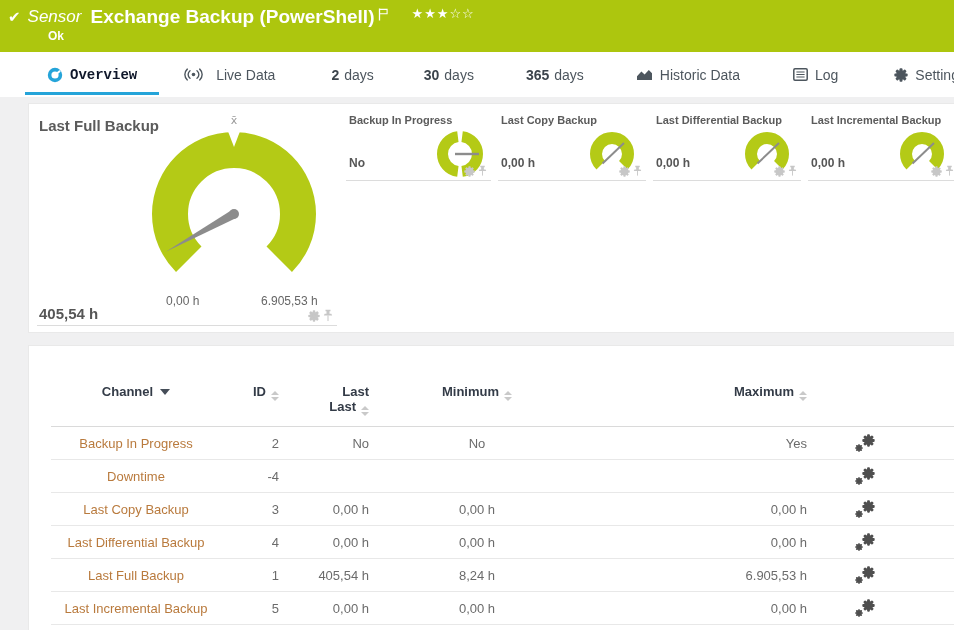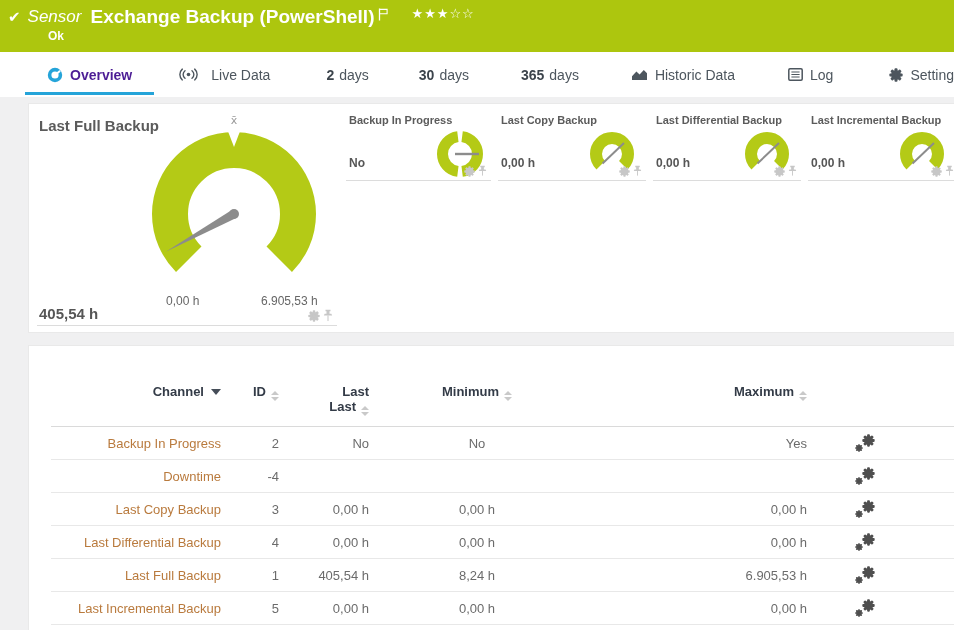--- a/index.html
+++ b/index.html
@@ -14,21 +14,21 @@
   .hdr-kind { font-style:italic; font-size:17px; line-height:22px; margin-right:9px; }
   .hdr-title { font-weight:bold; font-size:19px; line-height:22px;text-align:center; }
   .hdr-flag { margin:1px 0 0 4px; }
   .hdr-stars { font-size:13px; line-height:16px; margin-left:22px; letter-spacing:1px; }
   .hdr-status { position:absolute; left:48px; top:29px; font-size:12px; font-weight:bold; }
 
   
   .tabs { position:absolute; left:0; top:52px; width:100%; height:45px; background:#fff; display:flex; align-items:center; padding-left:25px; }
   .tab { position:relative; display:flex; align-items:center; height:100%; font-size:14px; color:#4d565e; cursor:pointer; white-space:nowrap; }
   .tab .ticon { margin-right:7px; display:flex; }
-  .tab.active { font-weight:bold; color:#4c1d95; padding:0 22px; }
+  .tab.active { font-weight:bold; color:#0f172a; padding:0 22px;font-family:Liberation Mono, monospace; }
   .tab.active::after { content:""; position:absolute; left:0; right:0; bottom:2px; height:3px; background:#25a4d9; }
   .tab .num { font-weight:bold; color:#3c444c; margin-right:5px; }
   .t2 { margin-left:25px;gap:6px; } .t3 { margin-left:56px; } .t4 { margin-left:50px; }
   .t5 { margin-left:52px; } .t6 { margin-left:52px; } .t7 { margin-left:53px; } .t8 { margin-left:56px; }
 
   
   .card { position:absolute; left:28px; background:#fff; border:1px solid #e9e9e9; border-right:none; }
   .card-gauges { top:103px; width:930px; height:230px; }
   .card-table  { top:345px; width:930px; height:300px; }
 
@@ -46,21 +46,21 @@
   .s-title { position:absolute; left:3px; top:10px; font-size:11px; font-weight:bold; color:#5b5b5b; white-space:nowrap; }
   .s-value { position:absolute; left:3px; bottom:10px; font-size:12px; font-weight:bold; color:#565656; }
   .s-gauge { position:absolute; left:88px; bottom:0; }
   .pfoot { position:absolute; right:4px; bottom:3px; display:flex; align-items:center; gap:3px; color:#c7c7c7; z-index:2; }
   .pfoot svg { display:block; }
 
   
   .tbl { padding:0 0 0 22px; }
   .thead { display:flex; align-items:flex-start; margin-top:38px; padding-bottom:10px; border-bottom:1px solid #dadada; font-size:13px; font-weight:bold; color:#333b47; }
   .trow { display:flex; align-items:center; height:33px; border-bottom:1px solid #e8e8e8; font-size:13px; color:#6b6b6b; }
-  .c-ch  { flex:0 0 170px; text-align:right; }
+  .c-ch  { flex:0 0 170px; text-align:center; }
   .c-id  { flex:0 0 58px; text-align:right; }
   .c-lv  { flex:0 0 90px; text-align:right; }
   .c-min { flex:0 0 216px; text-align:center; }
   .c-max { flex:0 0 222px; text-align:right; }
   .c-gear{ flex:0 0 90px; display:flex; justify-content:flex-end; padding-right:22px; }
   .chan-link { color:#b97a3d; cursor:pointer; }
   .sort { display:inline-flex; flex-direction:column; gap:2px; margin-left:5px; vertical-align:1px; }
   .sort i { width:0; height:0; border-left:4px solid transparent; border-right:4px solid transparent; }
   .sort .up { border-bottom:4px solid #c9c9c9; }
   .sort .dn { border-top:4px solid #c9c9c9; }

